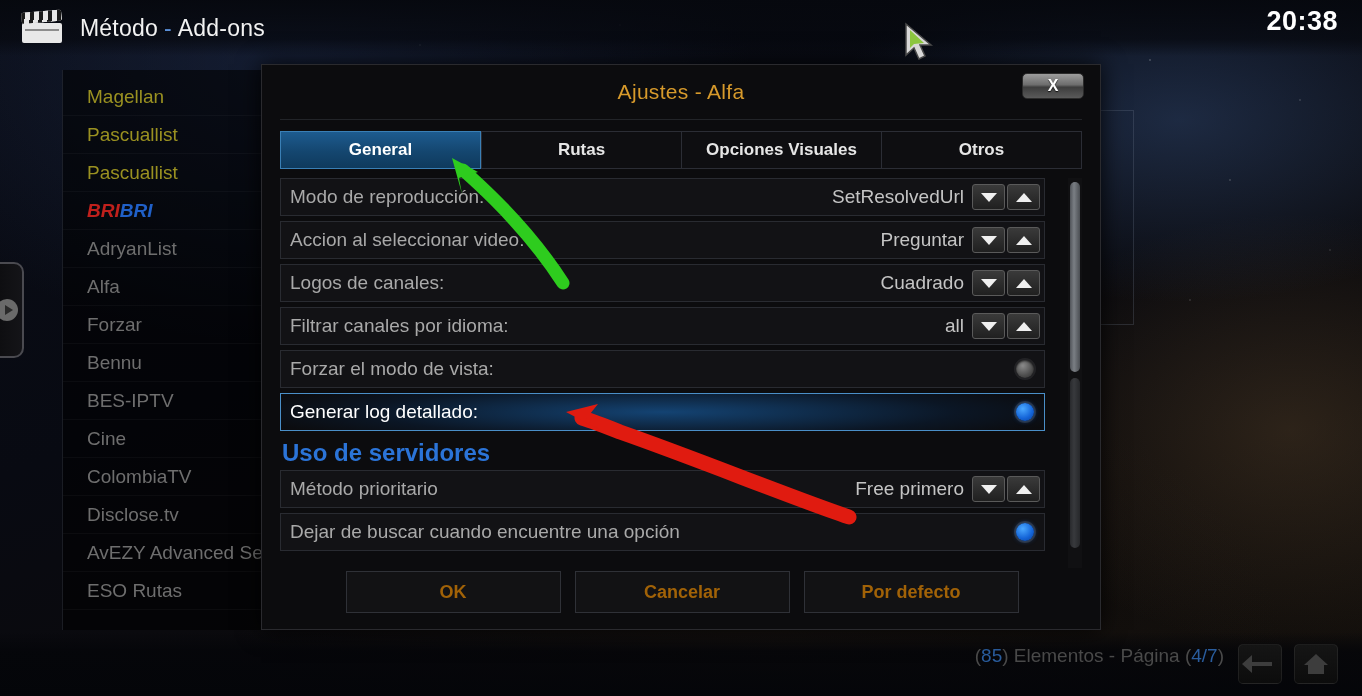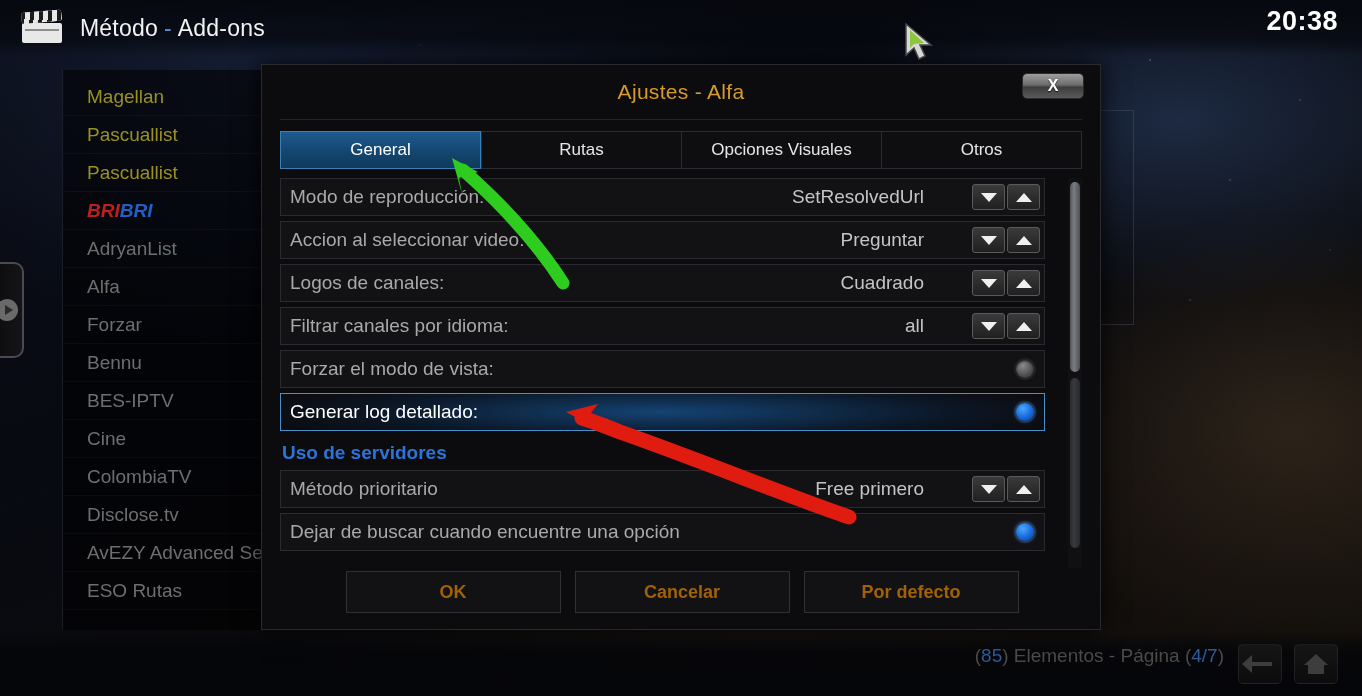--- a/index.html
+++ b/index.html
@@ -200,21 +200,21 @@
     display: flex; align-items: center; justify-content: center;
     text-shadow: 0 1px 1px rgba(0,0,0,.8);
   }
 
   
   .tabs {
     display: flex; margin: 11px 18px 0 18px; gap: 0;
   }
   .tab {
     flex: 1; height: 38px; line-height: 36px;
-    text-align: center; color: #e6e6e6; font-size: 17px; font-weight: normal;
+    text-align: center; color: #e6e6e6; font-size: 17px; font-weight: bold;
     border: 1px solid rgba(150,160,180,.22);
     border-right: none;
     background: #0e0e11;
   }
   .tab:last-child { border-right: 1px solid rgba(150,160,180,.22); }
   .tab.active {
     background: linear-gradient(to bottom, #1d5b8f 0%, #14466f 55%, #0f3a5d 100%);
     border: 1px solid #3a7fb5;
     color: #ffffff;
   }
@@ -227,21 +227,21 @@
   }
   .settings-list {
     position: absolute; left: 0; top: 0; width: 765px;
   }
   .setting-row {
     position: relative;
     height: 38px;
     margin-bottom: 5px;
     border: 1px solid rgba(150,160,180,.18);
     background: #121215;
-    display: flex; align-items: center; gap: 40px;
+    display: flex; align-items: center;
   }
   .setting-row.selected {
     border: 1px solid #4a8fc8;
     background:
       radial-gradient(ellipse 420px 34px at 50% 50%, rgba(20,70,120,.95), rgba(10,30,55,.55) 70%, rgba(8,12,20,.2) 100%);
   }
   .setting-label {
     margin-left: 9px; color: #a9a9a9; font-size: 19px; white-space: nowrap;
   }
   .setting-row.selected .setting-label { color: #ffffff; }
@@ -269,21 +269,21 @@
     margin-right: 10px;
     background: radial-gradient(circle at 38% 32%, #8a8a8a, #4d4d4d 60%, #303030 100%);
     box-shadow: 0 0 0 2px rgba(255,255,255,.07), inset 0 1px 2px rgba(0,0,0,.6);
   }
   .radio.on {
     background: radial-gradient(circle at 38% 32%, #4aa8ff, #1464d8 58%, #0b3f93 100%);
     box-shadow: 0 0 0 2px rgba(255,255,255,.10), 0 0 5px rgba(40,120,230,.65);
   }
   .section-header {
     height: 34px; line-height: 34px;
-    color: #2b74d8; font-size: 19px; font-weight: bold;
+    color: #2b74d8; font-size: 24px; font-weight: bold;
     padding-left: 2px;
   }
   .row-clipped { overflow: hidden; }
 
   
   .dlg-scroll-track {
     position: absolute; right: 2px; top: 0; width: 14px; height: 390px;
     background: rgba(255,255,255,.02);
   }
   .dlg-scroll-thumb {

